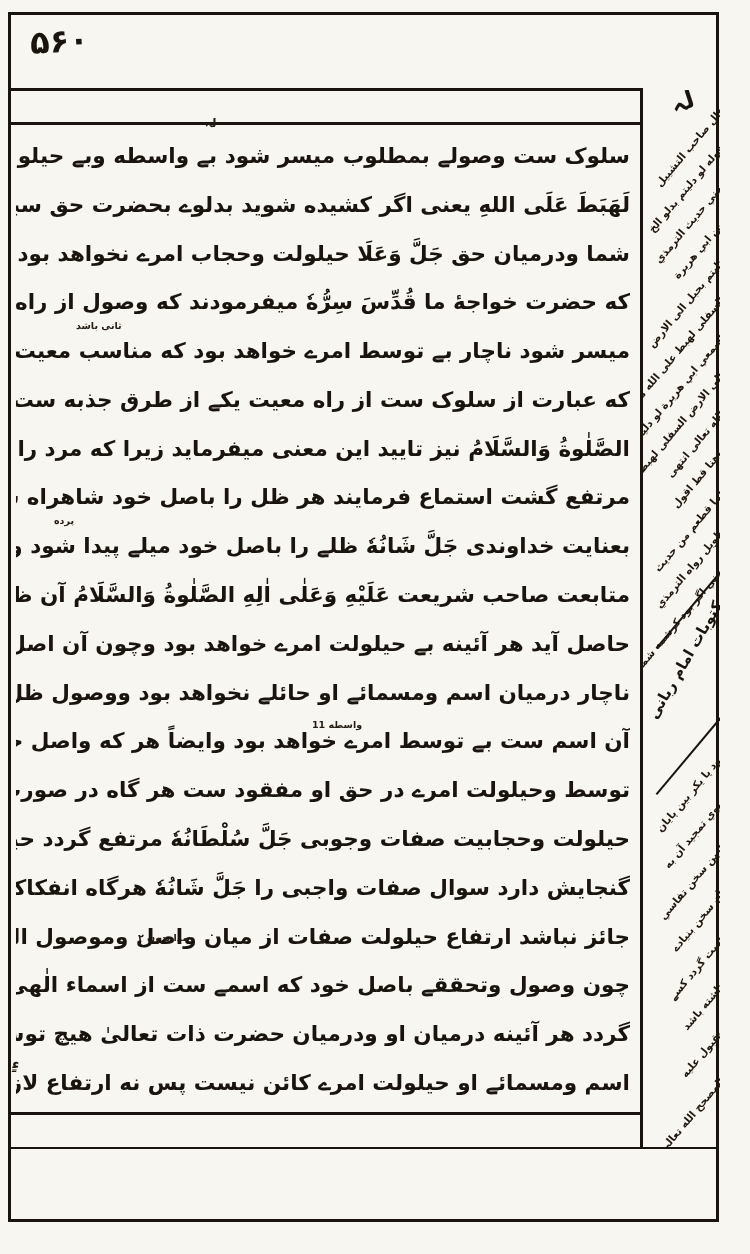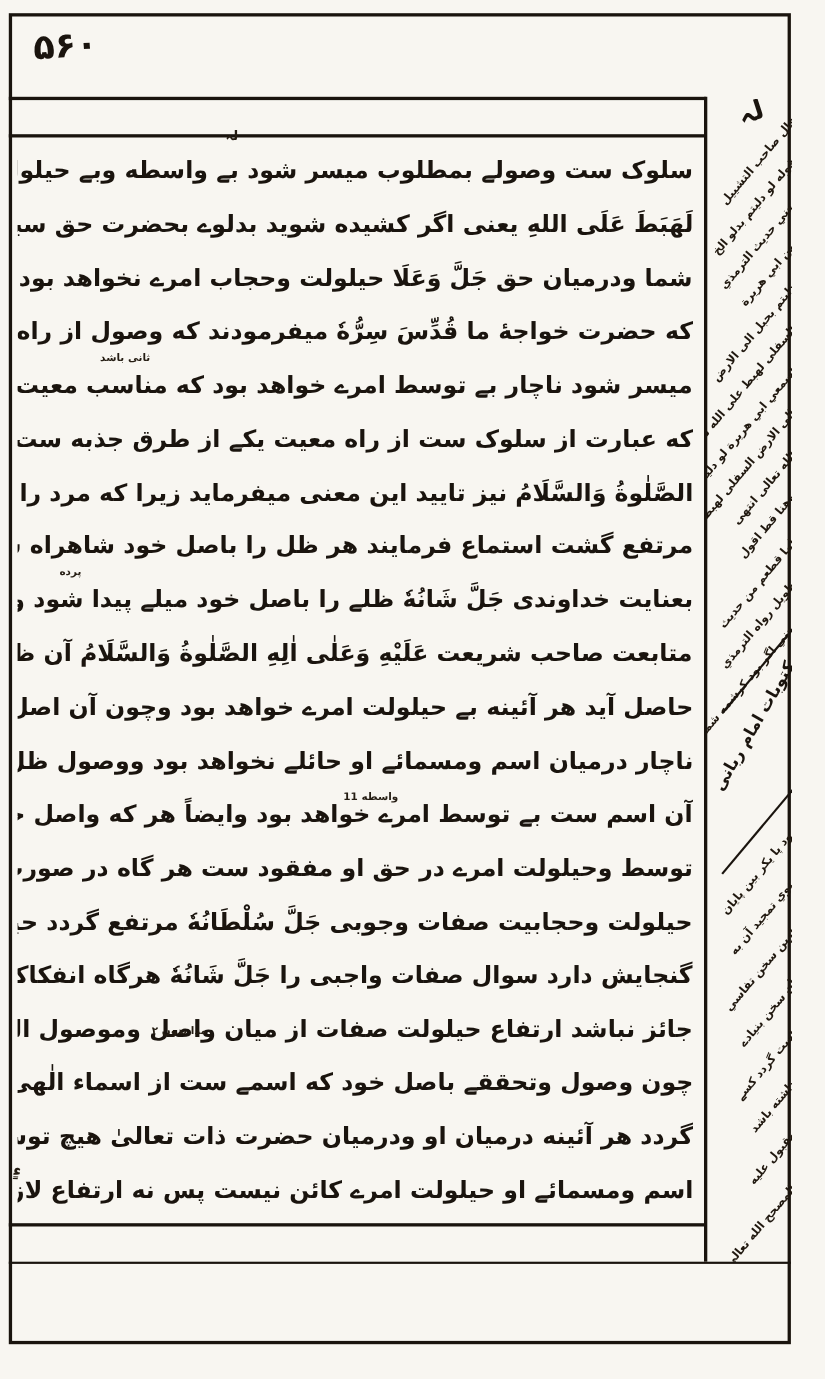--- a/index.html
+++ b/index.html
@@ -79,21 +79,21 @@
     <div class="line">توسط وحیلولت امرے در حق او مفقود ست هر گاه در صورت وصول بحضرت ذات سُبْحَانَهٗ</div>
     <div class="line">حیلولت وحجابیت صفات وجوبی جَلَّ سُلْطَانُهٗ مرتفع گردد حیلولت وحجابیت غیر صفات چه</div>
     <div class="line">گنجایش دارد سوال صفات واجبی را جَلَّ شَانُهٗ هرگاه انفکاکے از حضرت ذات او تعالیٰ</div>
     <div class="line">جائز نباشد ارتفاع حیلولت صفات از میان واصل وموصول الیه چه معنی بود جواب سالک را</div>
     <div class="line">چون وصول وتحققے باصل خود که اسمے ست از اسماء الٰهی جَلَّ شَانُهٗ وآن سالک ظل او ست حاصل</div>
     <div class="line">گردد هر آئینه درمیان او ودرمیان حضرت ذات تعالیٰ هیچ توسط وحیلولتے نخواهد بود چنانچه درمیان</div>
     <div class="line">اسم ومسمائے او حیلولت امرے کائن نیست پس نه ارتفاع لازم آمد ونه انفکاک ومثل این تحقیق بالا گذشته</div>
   </div>
 
   <div class="inote" style="left:205px; top:116px; font-size:12px;">لہ</div>
-  <div class="inote" style="left:76px; top:320px;margin-left:15px;">ثانی باشد</div>
+  <div class="inote" style="left:76px; top:320px;">ثانی باشد</div>
   <div class="inote" style="left:54px; top:515px;">پرده</div>
   <div class="inote" style="left:312px; top:719px;">واسطه 11</div>
   <div class="inote" style="left:138px; top:932px;">مدا بدون ۲</div>
   <div class="scribble">ءٍ</div>
 
   <div class="margin-col">
     <div class="siglum">لہ</div>
 
     <div class="mnote" style="top:14px;">قال صاحب التشييل</div>
     <div class="mnote" style="top:52px;">قوله لو دليتم بدلو الخ</div>

